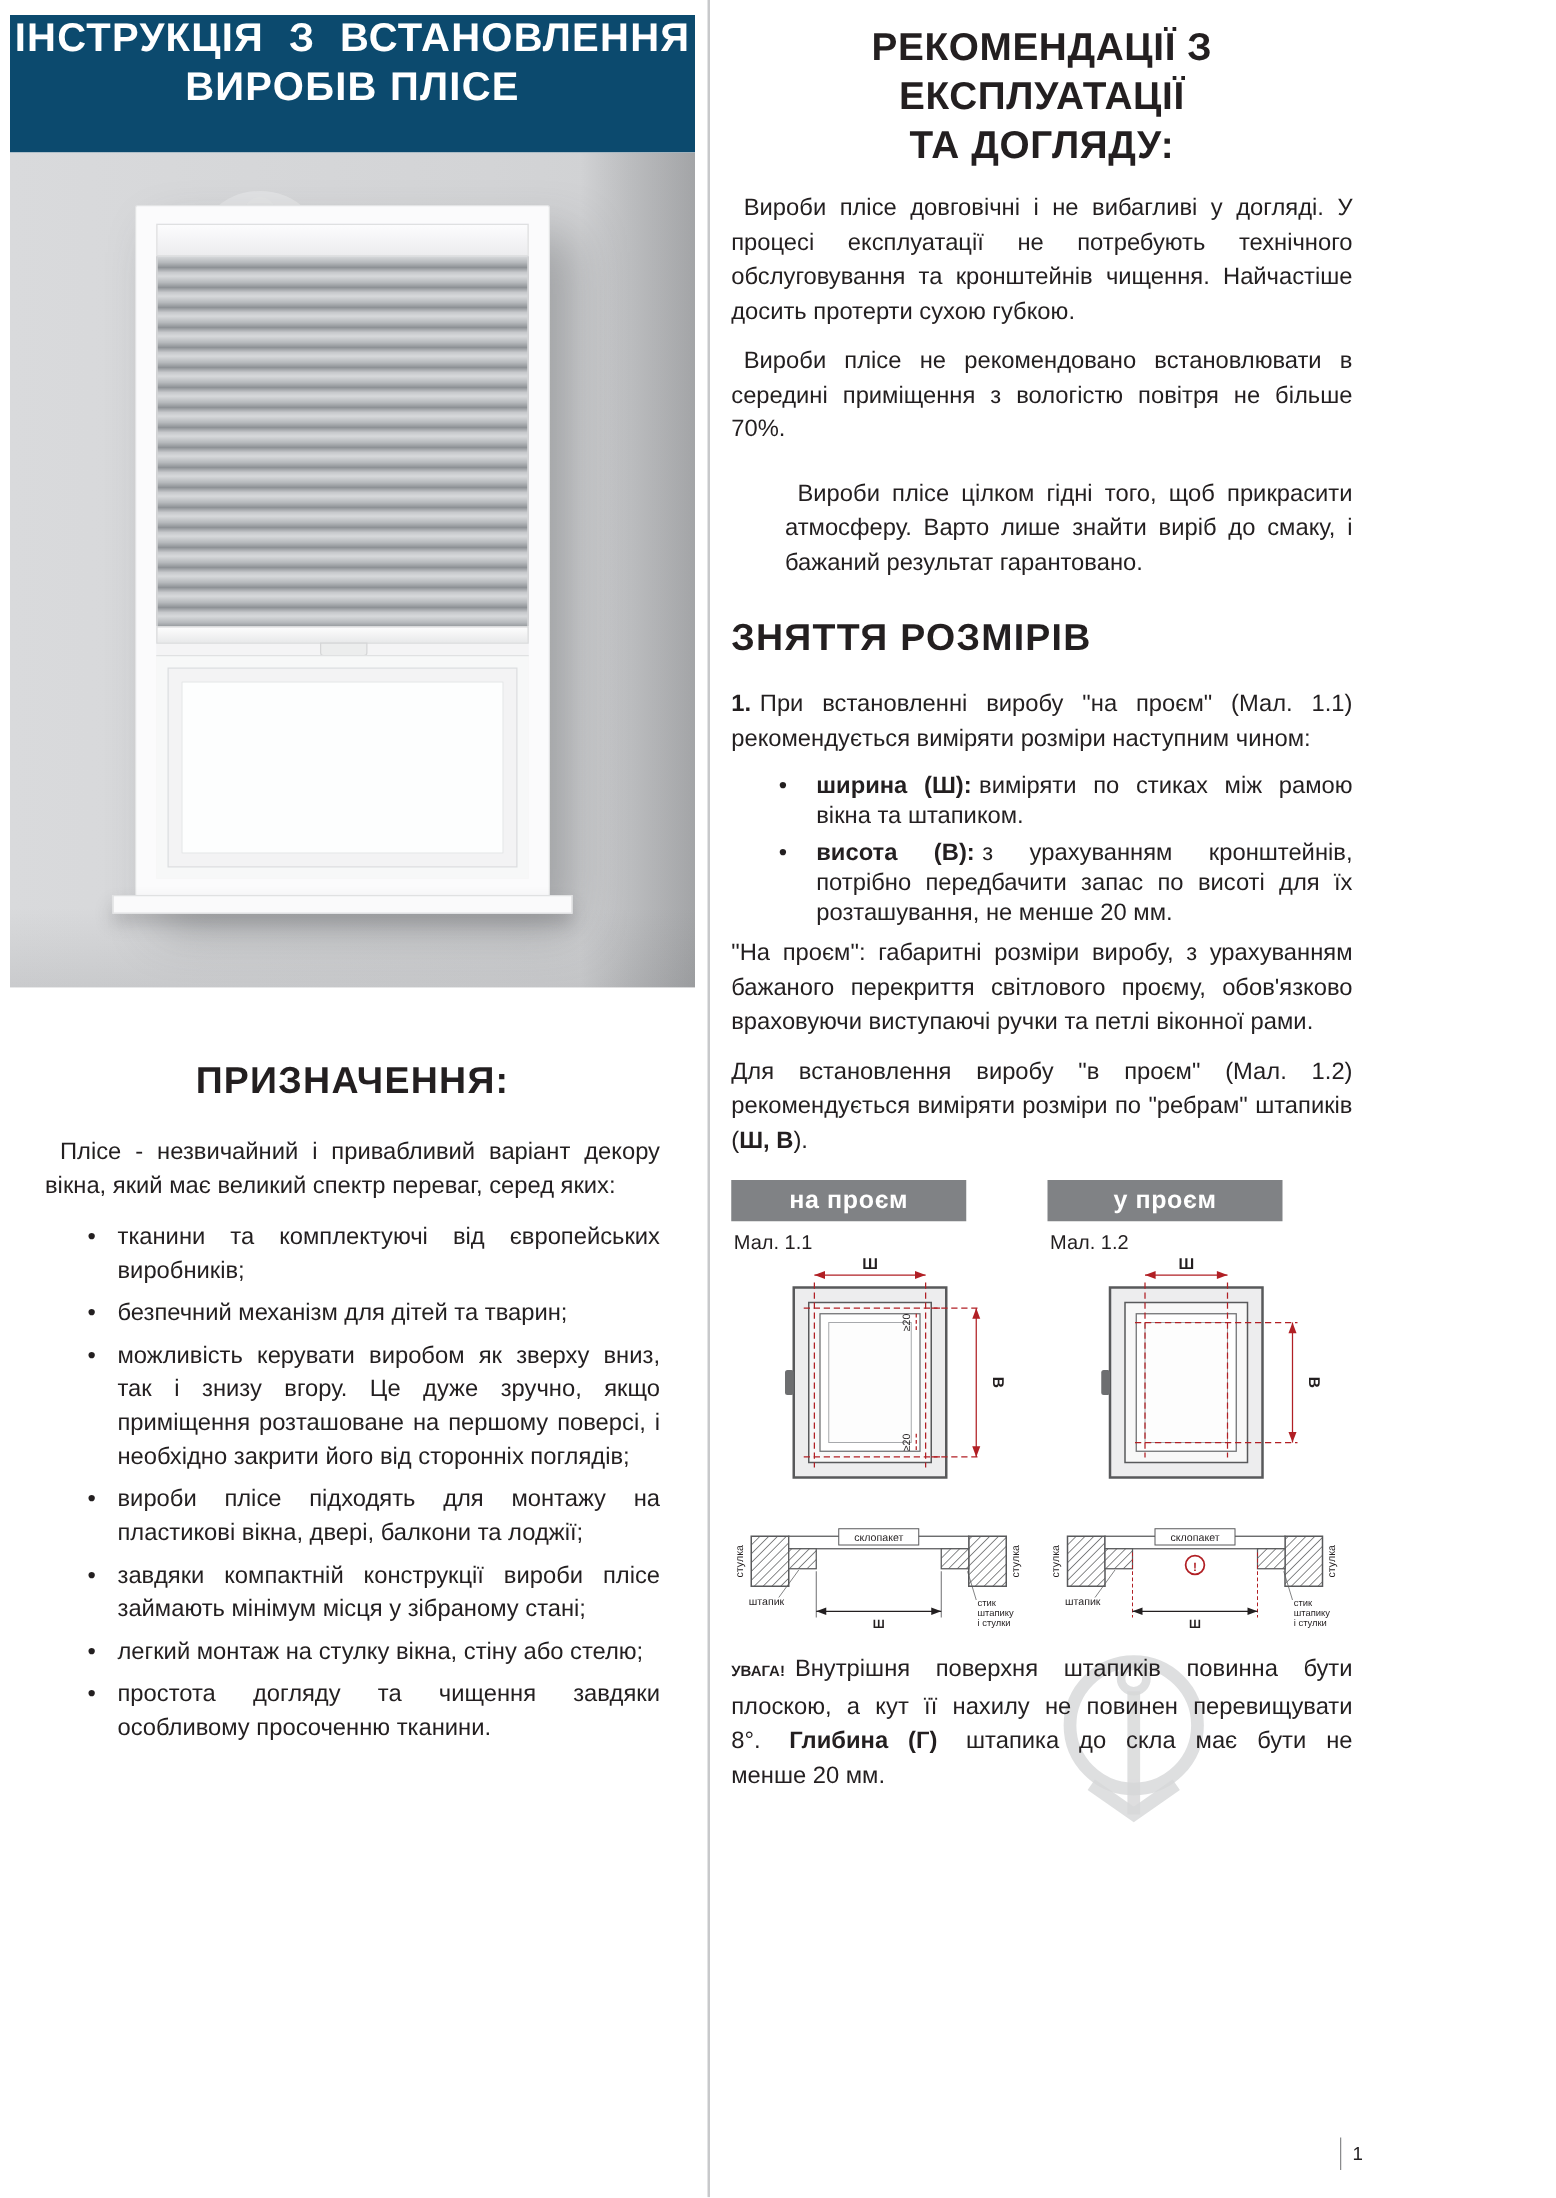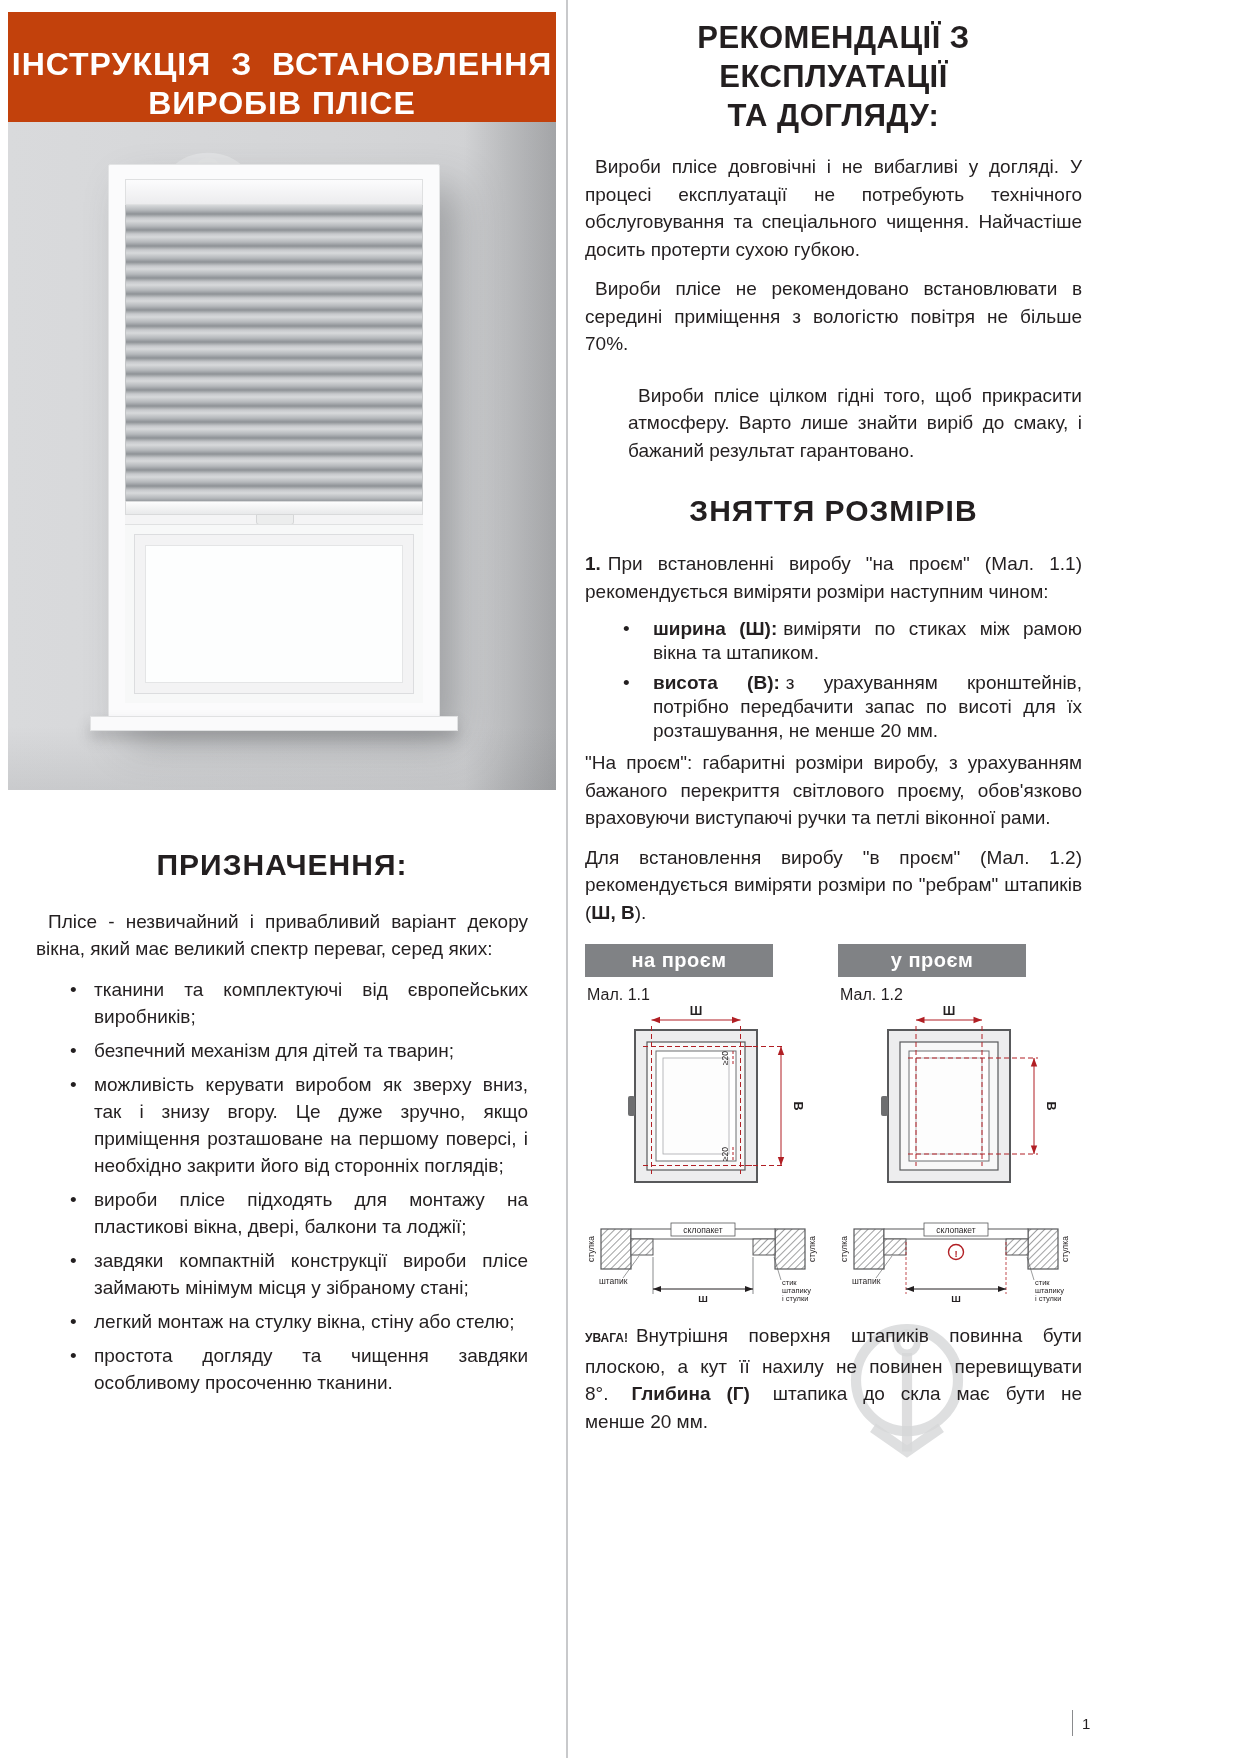--- a/index.html
+++ b/index.html
@@ -1,21 +1,21 @@
 <!DOCTYPE html>
 <html><head>
 <meta charset="utf-8">
 <style>
   html,body{margin:0;padding:0;background:#ffffff;}
   .page{position:relative;width:1245px;height:1758px;background:#ffffff;overflow:hidden;
         font-family:"Liberation Sans",sans-serif;color:#231f20;}
 
   
-  .banner{position:absolute;left:8px;top:12px;width:548px;height:110px;background:#c2410c;color:#ffffff;
-          display:flex;flex-direction:column;justify-content:flex-end;align-items:center;gap:2px;}
+  .banner{position:absolute;left:8px;top:12px;width:548px;height:110px;background:#0c4a6e;color:#ffffff;
+          display:flex;flex-direction:column;justify-content:flex-start;align-items:center;gap:2px;}
   .banner .l1{font-size:32px;font-weight:bold;letter-spacing:1px;word-spacing:10px;}
   .banner .l2{font-size:32px;font-weight:bold;letter-spacing:1px;}
 
   .scene{position:absolute;left:8px;top:122px;width:548px;height:668px;overflow:hidden;
          background:linear-gradient(90deg,#d9dadc 0%,#d3d4d6 70%,#cfd0d2 100%);}
   .corner{position:absolute;right:0;top:0;width:92px;height:100%;
           background:linear-gradient(90deg,rgba(110,112,115,0) 0%,rgba(110,112,115,0.22) 45%,rgba(92,94,97,0.38) 100%);}
   .floor-shadow{position:absolute;left:0;bottom:0;width:100%;height:64px;
           background:linear-gradient(rgba(90,92,95,0) 0%,rgba(90,92,95,0.12) 100%);}
   .window{position:absolute;left:100px;top:42px;width:330px;height:552px;background:#fbfbfc;
@@ -40,21 +40,21 @@
   .purpose h2{margin:0 0 26px;text-align:center;font-size:30px;letter-spacing:1px;font-weight:bold;}
   .purpose .intro{margin:0 28px 14px;text-align:justify;font-size:19px;line-height:27px;text-indent:12px;}
   .purpose ul{margin:6px 28px 0 60px;padding:0;list-style:none;}
   .purpose li{position:relative;padding-left:26px;margin-bottom:7px;text-align:justify;font-size:19px;line-height:27px;}
   .purpose li::before{content:"\2022";position:absolute;left:2px;top:0;}
 
   
   .col-right{position:absolute;left:585px;top:18px;width:497px;z-index:1;}
   .col-right h1{margin:0 0 18px;text-align:center;font-size:31px;line-height:39px;letter-spacing:0.5px;font-weight:bold;}
   .col-right h1 .line{display:block;}
-  .col-right h2{margin:30px 0 22px;text-align:center;font-size:30px;letter-spacing:1px;font-weight:bold;}
+  .col-right h2{margin:30px 0 22px;text-align:left;font-size:30px;letter-spacing:1px;font-weight:bold;}
   .body{margin:0 0 12px;text-align:justify;font-size:19px;line-height:27.5px;}
   .indent{text-indent:10px;}
   .spaced{margin-top:24px;margin-left:43px;}
   .num-b{margin-right:7px;}
   .mlist{margin:0 0 4px 38px;padding:0;list-style:none;}
   .mlist li{position:relative;padding-left:30px;margin-bottom:6px;text-align:justify;font-size:19px;line-height:24px;}
   .mlist li::before{content:"\2022";position:absolute;left:0;}
   .mlist b{margin-right:6px;}
 
   .diagrams-row{display:flex;margin-top:18px;}
@@ -138,21 +138,21 @@
     </svg>
   </div>
 
   <section class="col-right">
 
     <h1>
       <span class="line">РЕКОМЕНДАЦІЇ З ЕКСПЛУАТАЦІЇ</span>
       <span class="line">ТА ДОГЛЯДУ:</span>
     </h1>
 
-    <p class="body indent">Вироби плісе довговічні і не вибагливі у догляді. У процесі експлуатації не потребують технічного обслуговування та спеціального чищення. Найчастіше досить протерти сухою губкою.</p>
+    <p class="body indent">Вироби плісе довговічні і не вибагливі у догляді. У процесі експлуатації не потребують технічного обслуговування та кронштейнів чищення. Найчастіше досить протерти сухою губкою.</p>
     <p class="body indent">Вироби плісе не рекомендовано встановлювати в середині приміщення з вологістю повітря не більше 70%.</p>
     <p class="body indent spaced">Вироби плісе цілком гідні того, щоб прикрасити атмосферу. Варто лише знайти виріб до смаку, і бажаний результат гарантовано.</p>
 
     <h2>ЗНЯТТЯ РОЗМІРІВ</h2>
 
     <p class="body">
       <b class="num-b">1.</b><span>При встановленні виробу "на проєм" (Мал. 1.1) рекомендується виміряти розміри наступним чином:</span>
     </p>
 
     <ul class="mlist">

